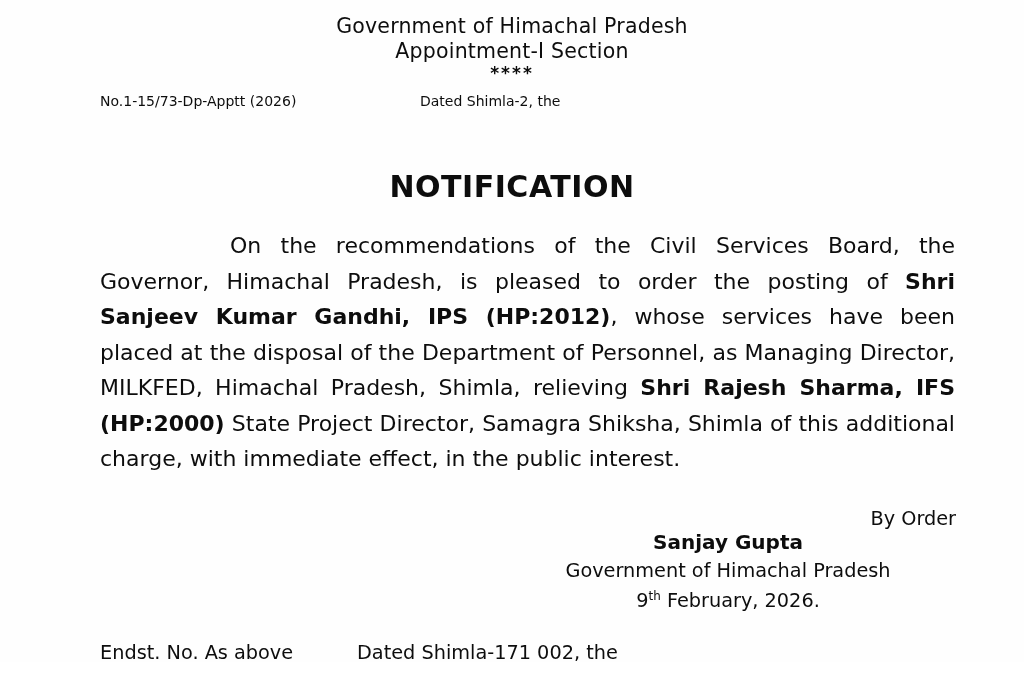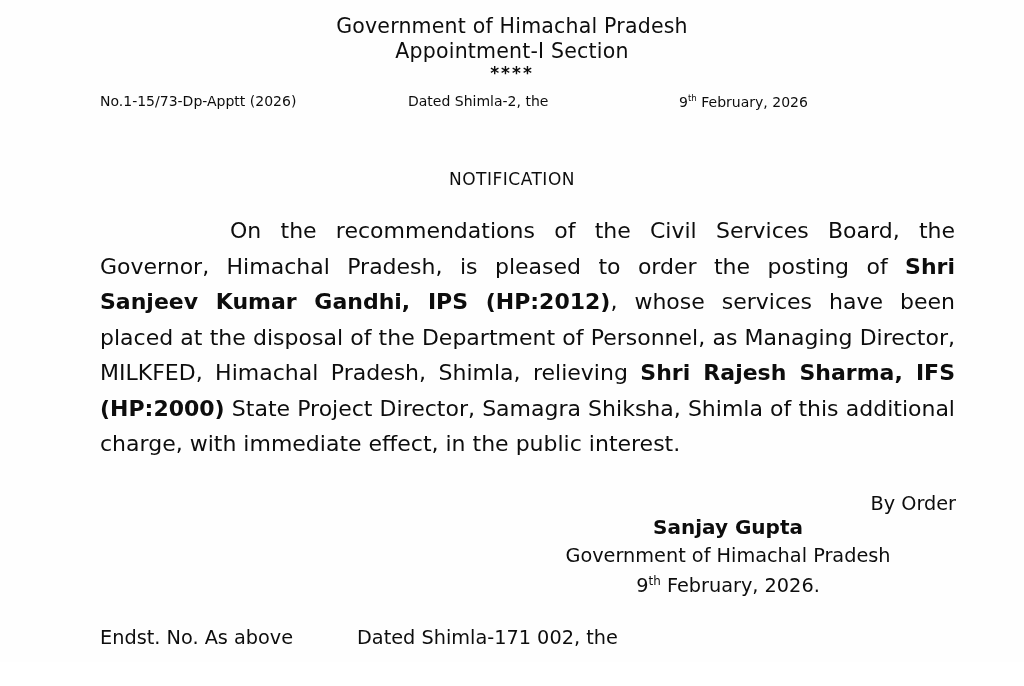--- a/index.html
+++ b/index.html
@@ -42,38 +42,38 @@
     font-size: 14px;
   }
   .ref-no {
     position: absolute;
     left: 100px;
     top: 0;
     white-space: nowrap;
   }
   .ref-dated {
     position: absolute;
-    left: 408px;
+    left: 420px;
     top: 0;
     white-space: nowrap;
   }
   .ref-date {
     position: absolute;
     left: 679px;
     top: 0;
     white-space: nowrap;
   }
   sup {
     font-size: 0.62em;
     vertical-align: super;
   }
   .notif-title {
     text-align: center;
-    font-size: 17px;
-    font-weight: 400;
+    font-size: 30px;
+    font-weight: 700;
     letter-spacing: 0.5px;
     margin-top: 42px;
   }
   .body-block {
     margin: 24px 100px 0 100px;
     width: 855px;
     font-size: 22px;
     line-height: 35.5px;
     text-align: justify;
     text-justify: inter-word;
@@ -129,21 +129,20 @@
 
   <div class="header-block">
     <div class="header-line">Government of Himachal Pradesh</div>
     <div class="header-line">Appointment-I Section</div>
     <div class="stars">****</div>
   </div>
 
   <div class="ref-row">
     <div class="ref-no">No.1-15/73-Dp-Apptt (2026)</div>
     <div class="ref-dated">Dated Shimla-2, the</div>
-    <div class="ref-date"><span>9</span><sup>th</sup> <span>February, 2026</span></div>
   </div>
 
   <div class="notif-title">NOTIFICATION</div>
 
   <div class="body-block">
     <span class="indent"></span><span>On the recommendations of the Civil Services Board, the Governor, Himachal Pradesh, is pleased to order the posting of </span><b>Shri Sanjeev Kumar Gandhi, IPS (HP:2012)</b><span>, whose services have been placed at the disposal of the Department of Personnel, as Managing Director, MILKFED, Himachal Pradesh, Shimla,  relieving </span><b>Shri Rajesh Sharma, IFS (HP:2000)</b><span> State Project Director, Samagra Shiksha, Shimla of this additional charge, with immediate effect, in the public interest.</span>
   </div>
 
   <div class="by-order">By Order</div>
 

